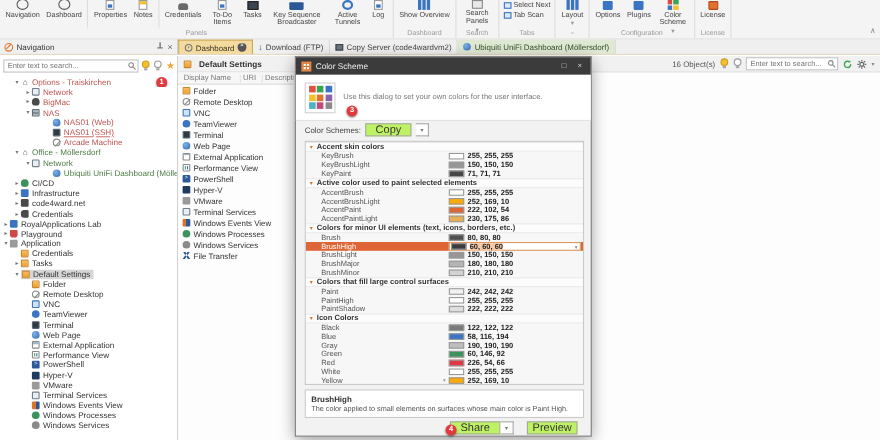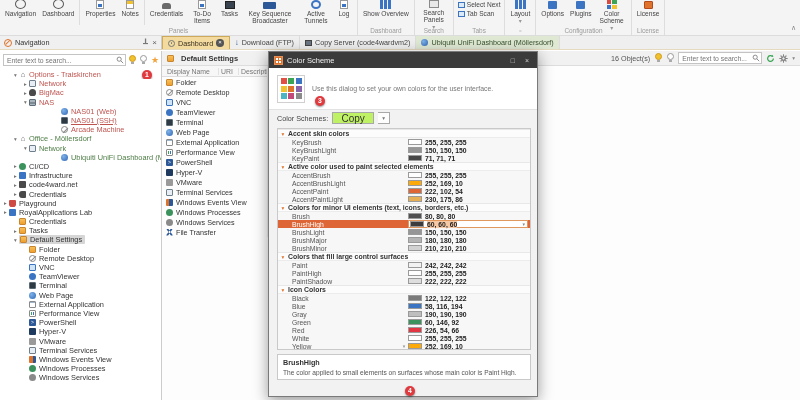--- a/index.html
+++ b/index.html
@@ -59,21 +59,21 @@
 .bulb{width:8px;height:11px;display:flex;flex-direction:column;align-items:center}
 .bulb .b{width:7px;height:7px;border-radius:50%}
 .bulb.on .b{background:#f2c12e;border:1px solid #cf9c1d}
 .bulb.off .b{background:#fdfdfd;border:1px solid #999}
 .bulb .s{width:3px;height:2px;background:#aaa;margin-top:.5px}
 .star{color:#f2a33c;font-size:9px;line-height:10px}
 #tree{position:absolute;left:0;top:19px;width:162px}
 .trow{height:9.2px;display:flex;align-items:center;font-size:7.4px;white-space:nowrap;overflow:hidden}
 .arr{width:7px;font-size:5.5px;color:#777;text-align:center;flex:0 0 7px}
 .d0{padding-left:2px}.d1{padding-left:12px}.d2{padding-left:22px}.d3{padding-left:32px}
-.na.d1{padding-left:19px}.na.d2{padding-left:29px}.na.d3{padding-left:61px}
+.na.d1{padding-left:19px}.na.d2{padding-left:29px}.na.d3{padding-left:48px}
 .ic{width:7px;height:7px;flex:0 0 7px;margin-right:3px;border-radius:1px;display:inline-block;position:relative}
 .gic{width:8px;flex:0 0 8px;margin-right:2px;font-size:7.5px;line-height:8px;color:#555;text-align:center}
 .ic-doc{background:#fff;border:1px solid #8a8a8a}
 .ic-folder{background:linear-gradient(#f7c05a,#ef9f2e);border:1px solid #c8862e}
 .ic-globe{background:radial-gradient(circle at 35% 35%,#7fb2e8,#2f66b4);border-radius:50%}
 .ic-monitor{background:#e8eef4;border:1px solid #6f7f8c}
 .ic-monitor-blue{background:#cfe3f5;border:1px solid #3a74c2}
 .ic-apple{background:#4a4a4a;border-radius:50% 50% 40% 40%}
 .ic-server{background:repeating-linear-gradient(#aab6bf 0 2px,#7d8a94 2px 3.5px);border:1px solid #5f6d77}
 .ic-term{background:#2f3b44;border:1px solid #5a6a74}
@@ -441,27 +441,32 @@
         <span class="ic ic-dark"></span>
         <span class="tlabel">code4ward.net</span>
       </div>
     <div class="trow d1">
         <span class="arr">▸</span>
         <span class="ic ic-key"></span>
         <span class="tlabel">Credentials</span>
       </div>
     <div class="trow d0">
         <span class="arr">▸</span>
+        <span class="ic ic-blue"></span>
+        <span class="tlabel">RoyalApplications Lab</span>
+      </div>
+    <div class="trow d0">
+        <span class="arr">▸</span>
         <span class="ic ic-red"></span>
         <span class="tlabel">Playground</span>
       </div>
     <div class="trow d0">
-        <span class="arr">▸</span>
-        <span class="ic ic-blue"></span>
-        <span class="tlabel">RoyalApplications Lab</span>
+        <span class="arr">▾</span>
+        <span class="ic ic-gray"></span>
+        <span class="tlabel">Application</span>
       </div>
     <div class="trow d1 na">
         <span class="ic ic-folder"></span>
         <span class="tlabel">Credentials</span>
       </div>
     <div class="trow d1">
         <span class="arr">▸</span>
         <span class="ic ic-folder"></span>
         <span class="tlabel">Tasks</span>
       </div>
@@ -863,15 +868,22 @@
           <span class="sw" style="background: rgb(252, 169, 10);"></span>
           <span class="rgb">252, 169, 10</span>
         </span>
       </div>
     <div id="listscroll">▾</div>
   </div>
   <div id="descbox">
     <div class="dt">BrushHigh</div>
     <div class="dd2">The color applied to small elements on surfaces whose main color is Paint High.</div>
   </div>
+  <div id="dlg-buttons">
+    <span class="btn">Share</span>
+    <span class="splitdd">▾</span>
+    <span class="gap"></span>
+    <span class="btn">Preview</span>
+    <span style="width:6px"></span>
+  </div>
   <span class="abadge" style="left:46px;top:44px">3</span>
   <span class="abadge" style="left:136px;top:334px">4</span>
 </div>
 
 </body></html>

